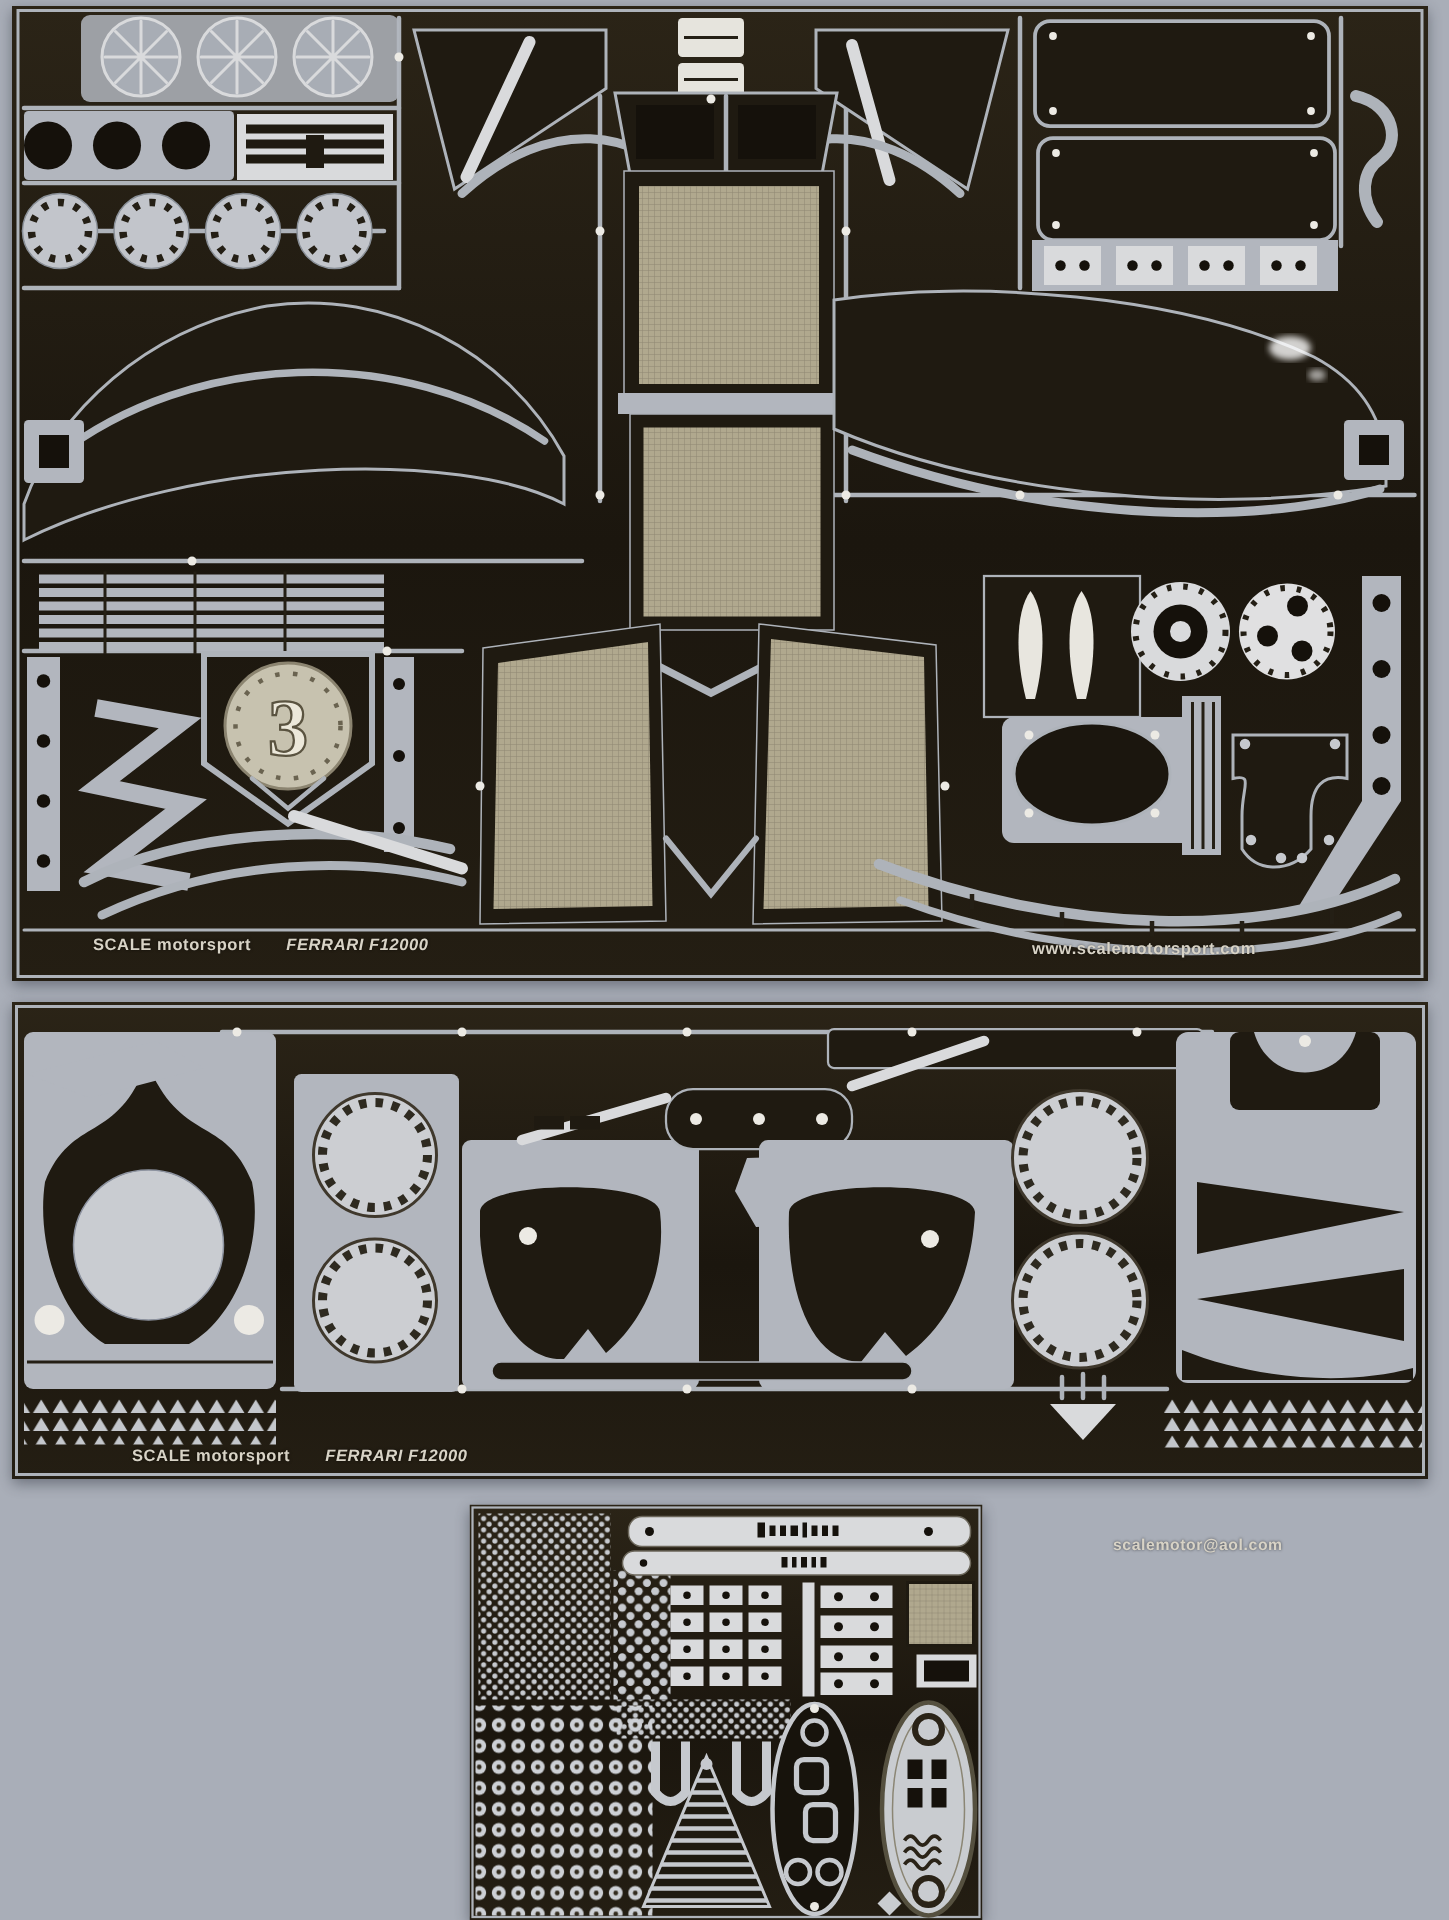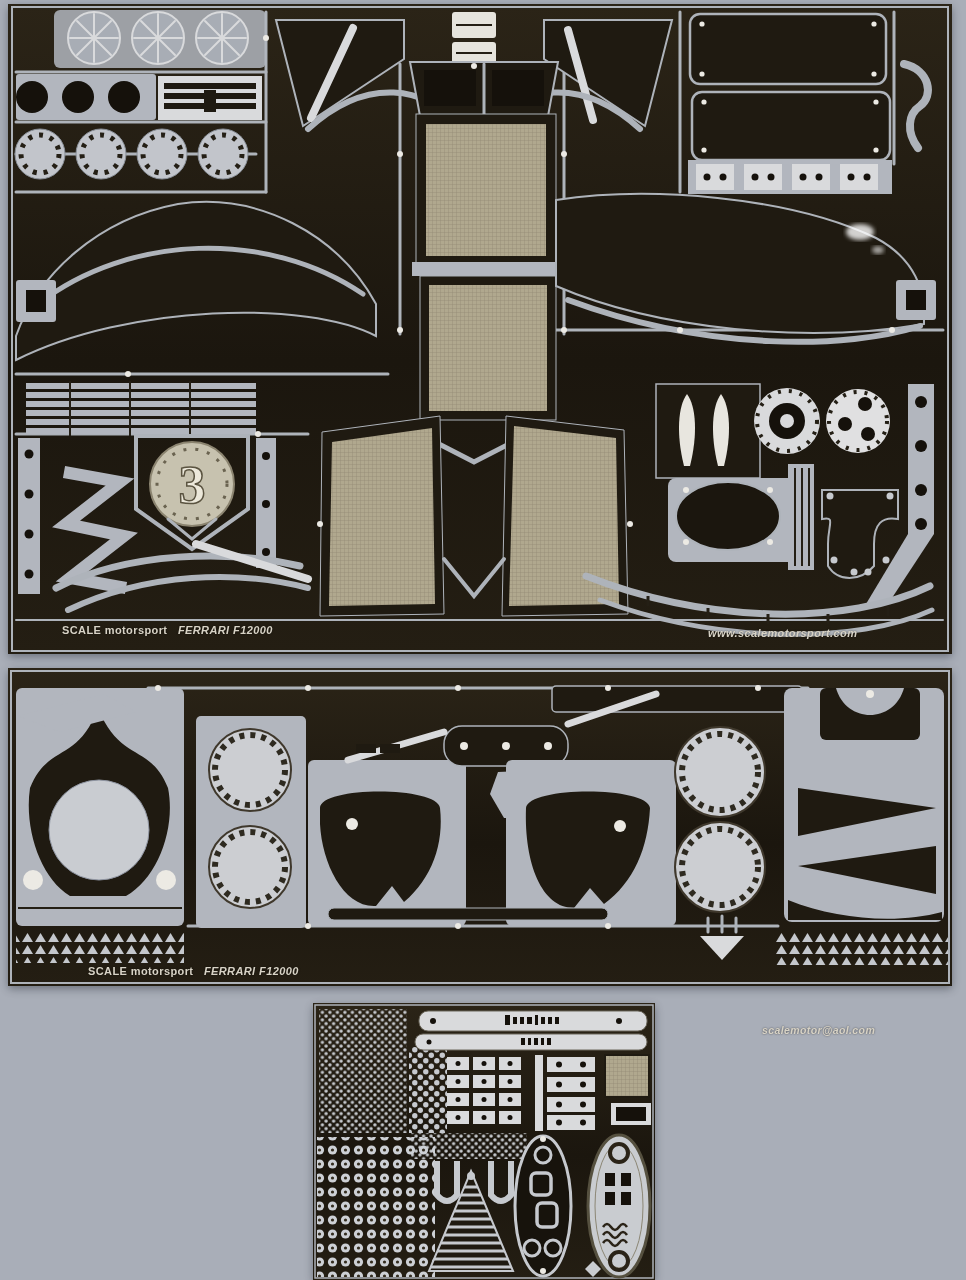--- a/index.html
+++ b/index.html
@@ -12,22 +12,22 @@
   .dk2{fill:#15110b;}
   .pl{fill:#b2b6be;}
   .pb{fill:#d9dadc;}
   .ln{stroke:#aeb3ba;fill:none;stroke-linecap:round;}
   .lnb{stroke:#d9dadc;fill:none;stroke-linecap:round;}
   .lnd{stroke:#241f15;fill:none;}
   .tab{fill:#eceae4;}
   .footer{position:absolute;color:#d8d3c6;font-size:11px;font-weight:bold;white-space:nowrap;
           letter-spacing:.4px;text-shadow:0 0 2px rgba(0,0,0,.6);}
   .brand{font-style:normal;}
-  .model{font-style:italic;margin-left:7px;}
-  .url{font-style:italic;margin-left:20px;}
+  .model{font-style:italic;margin-left:20px;}
+  .url{}
 </style>
 </head>
 <body>
 
 <svg width="0" height="0" style="position:absolute" aria-hidden="true">
   <defs>
     <linearGradient id="g-sheet" x1="0" y1="0" x2="0" y2="1">
       <stop offset="0" stop-color="#2b2417"></stop>
       <stop offset="0.55" stop-color="#1b160e"></stop>
       <stop offset="1" stop-color="#241e13"></stop>

